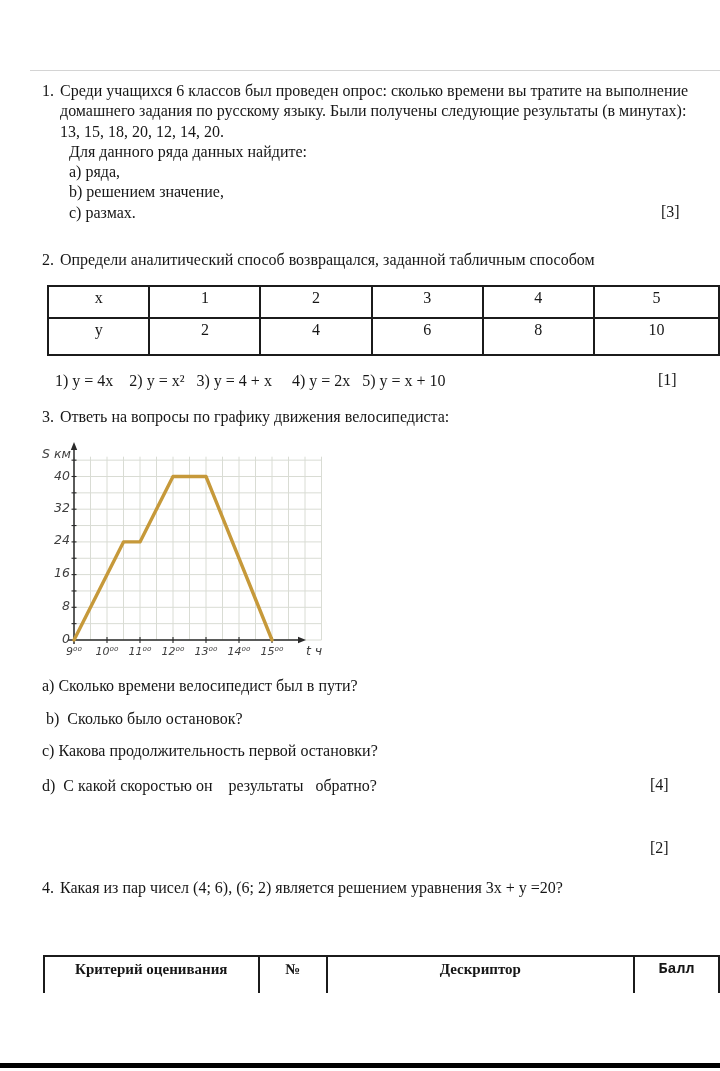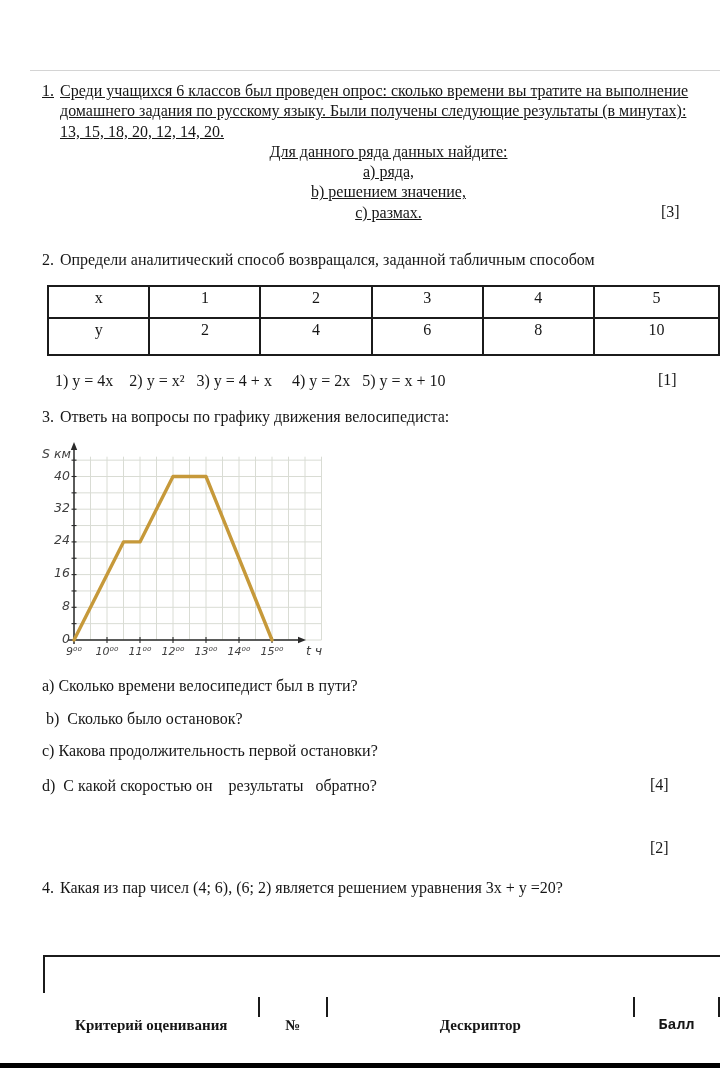--- a/index.html
+++ b/index.html
@@ -6,53 +6,53 @@
   .page{
     position:relative;width:720px;height:1071px;background:#ffffff;
     overflow:hidden;font-family:"Liberation Serif", serif;color:#161616;
   }
   .abs{position:absolute;}
   .rule-top{position:absolute;left:30px;top:70px;width:690px;height:1px;background:#d4d4d4;}
   .rule-bottom{position:absolute;left:0;top:1063px;width:720px;height:5px;background:#000;}
   .q{font-size:16px;line-height:20.3px;}
   .q-para{padding-left:18px;text-indent:-18px;width:648px;}
   .qnum{padding-right:6px;}
-  .sub{margin-left:27px;text-align:center;}
+  .sub{margin-left:27px;}
   .pre{white-space:pre;}
   .score{font-size:16px;}
   
   table.vtable{position:absolute;left:47px;top:285px;border-collapse:collapse;table-layout:fixed;}
   table.vtable td{border:2px solid #1b1b1b;text-align:center;vertical-align:top;
     font-size:16px;padding:2px 0 0 0;}
   table.vtable tr.r1 td{height:28px;}
   table.vtable tr.r2 td{height:33px;}
   
   svg.chart{position:absolute;left:40px;top:440px;}
   .chart text{font-family:"DejaVu Sans", sans-serif;font-style:italic;fill:#3f3f3f;}
   .chart .ytl{font-size:12.5px;text-anchor:end;}
   .chart .xtl{font-size:11px;text-anchor:middle;}
   .chart .axlab{font-size:12.5px;}
   
   .rubric{position:absolute;left:43px;top:955px;width:677px;height:38px;display:flex;
     border-top:2px solid #1b1b1b;border-left:2px solid #1b1b1b;box-sizing:border-box;}
   .rc{border-right:2px solid #1b1b1b;font-weight:bold;font-size:15px;text-align:center;
-    padding-top:20px;box-sizing:border-box;margin-top:40px;}
+    padding-top:4px;box-sizing:border-box;}
   .rc.c1{width:227px;}
   .rc.c2{width:72px;}
   .rc.c3{width:325px;}
   .rc.c4{width:90px;font-family:Liberation Mono, monospace;}
 </style>
 </head>
 <body>
 
 <div class="page">
 
   <div class="rule-top"></div>
 
-  <div class="abs q" style="left:42px;top:81px;text-decoration:underline;">
+  <div class="abs q" style="left:42px;top:81px;">
     <div class="q-para"><span class="qnum">1.</span><span>Среди учащихся 6 классов был проведен опрос: сколько времени вы тратите на выполнение домашнего задания по русскому языку. Были получены следующие результаты (в минутах): 13, 15, 18, 20, 12, 14, 20.</span></div>
     <div class="sub">Для данного ряда данных найдите:</div>
     <div class="sub">a) ряда,</div>
     <div class="sub">b) решением значение,</div>
     <div class="sub">c) размах.</div>
   </div>
   <div class="abs score" style="left:661px;top:203px;">[3]</div>
 
   <div class="abs q q-para" style="left:42px;top:250px;"><span class="qnum">2.</span><span>Определи аналитический способ возвращался, заданной табличным способом</span></div>
 

